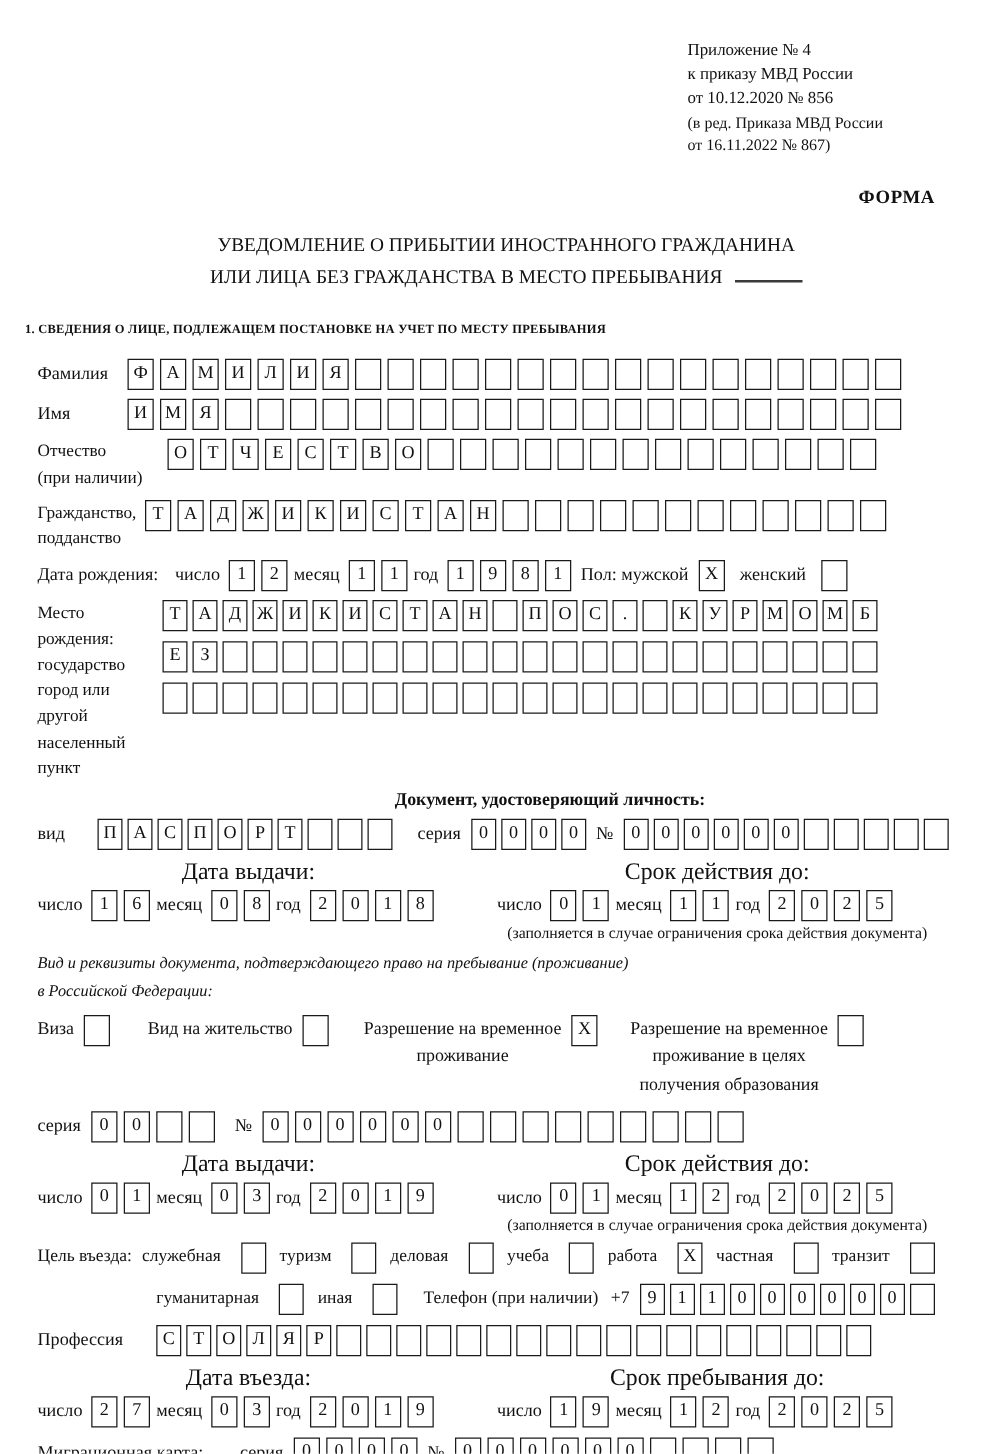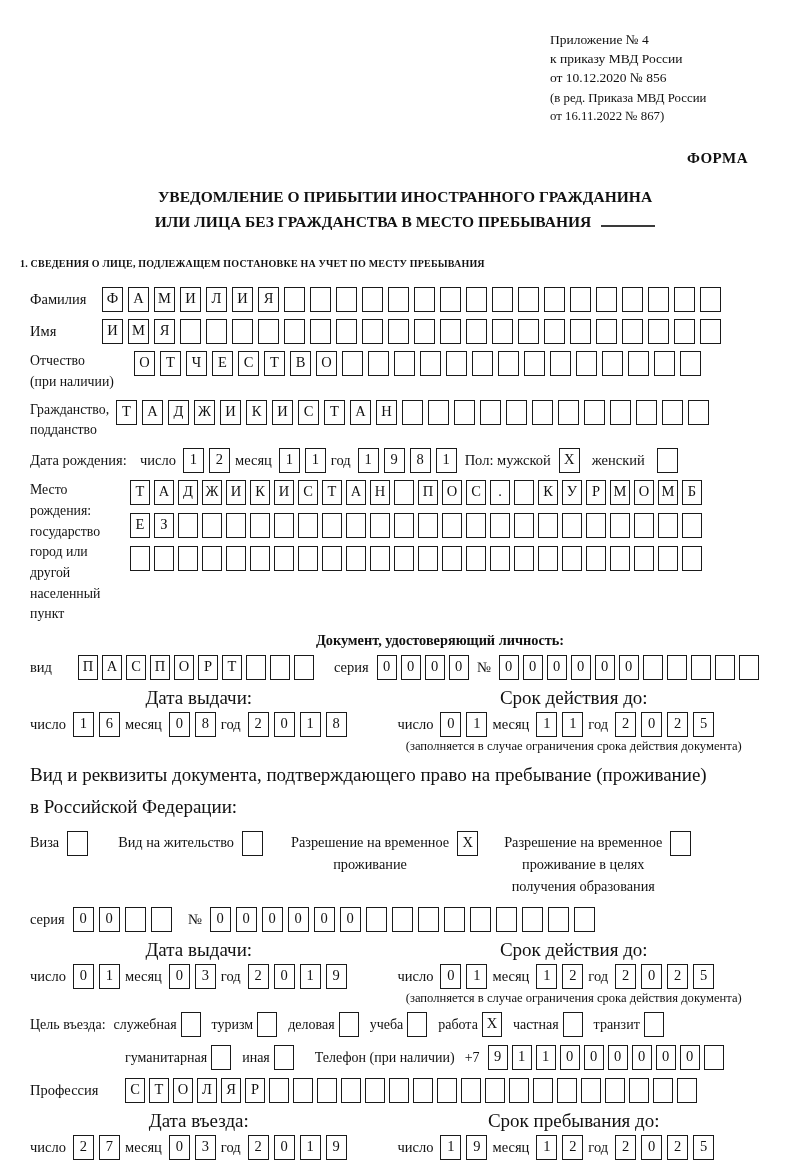--- a/index.html
+++ b/index.html
@@ -3,21 +3,21 @@
 <meta charset="utf-8">
 <style>
   html,body{margin:0;padding:0;background:#fff;}
   body{width:800px;height:1163px;overflow:hidden;color:#111;
        font-family:"Liberation Serif","DejaVu Serif",serif;}
   .page{box-sizing:border-box;width:800px;height:1163px;padding:30px 20px 10px 30px;}
   
   .annex{margin-left:auto;width:212px;margin-right:18px;font-size:13.5px;line-height:1.42;}
   .annex .ed{font-size:12.8px;margin-top:3px;line-height:1.38;}
   .forma{text-align:right;padding-right:32px;font-weight:bold;font-size:15px;margin-top:24px;letter-spacing:.5px;}
-  .title{text-align:center;font-weight:bold;font-size:15.5px;line-height:1.6;margin-top:18px;}
+  .title{text-align:center;font-weight:normal;font-size:15.5px;line-height:1.6;margin-top:18px;}
   .blankline{display:inline-block;width:54px;border-bottom:2px solid #3a3a3a;margin-left:10px;vertical-align:baseline;}
   .sect{font-weight:bold;font-size:10px;text-align:left;margin:24px 0 18px -10px;letter-spacing:.2px;}
   
   .frow{display:flex;align-items:center;margin-bottom:7px;}
   .frow.top{align-items:flex-start;}
   .label{font-size:14.5px;flex:0 0 auto;}
   .lbl2{font-size:13.8px;line-height:1.5;}
   .lb72{width:72px;} .lb86{width:86px;} .lb100{width:100px;} .lb104{width:104px;}
   .lb95{width:95px;} .lb110{width:110px;} .lb150{width:150px;}
   .cells{display:flex;gap:5px;flex:0 0 auto;}
@@ -29,27 +29,27 @@
   .mr8{margin-right:8px;} .ml12{margin-left:12px;} .ml8{margin-left:8px;}
   
   .dhdr{display:flex;font-size:19px;margin:4px 0 3px;}
   .dhdr .dl{width:45%;text-align:center;} .dhdr .dr{width:55%;text-align:center;}
   .drow{display:flex;margin-bottom:2px;}
   .dgrp{display:flex;align-items:center;gap:5px;}
   .drow .half-l{width:45%;} 
   .dgl{font-size:14.5px;margin-right:2px;}
   .note{width:55%;margin-left:45%;text-align:center;font-size:12.6px;margin-top:2px;margin-bottom:6px;}
   
-  .introline{font-size:19px;line-height:1.55;}
+  .introline{font-size:13px;line-height:1.55;font-style:italic;}
   .optrow{display:flex;align-items:flex-start;margin:9px 0 10px;gap:12px;}
   .opt{display:flex;align-items:flex-start;gap:8px;}
   .optlabel{font-size:14.3px;line-height:1.55;text-align:center;}
   
   .prow{display:flex;align-items:center;font-size:14px;gap:4px;margin-bottom:8px;}
-  .pitem{display:flex;align-items:center;gap:4px;margin-right:7px;}
+  .pitem{display:flex;align-items:center;gap:16px;margin-right:7px;}
   .dochead{font-weight:bold;font-size:14.3px;text-align:center;margin:2px 0 6px 70px;}
 </style>
 </head>
 <body>
 
 <div class="page">
 
   <div class="annex">
     <div>Приложение № 4</div>
     <div>к приказу МВД России</div>

